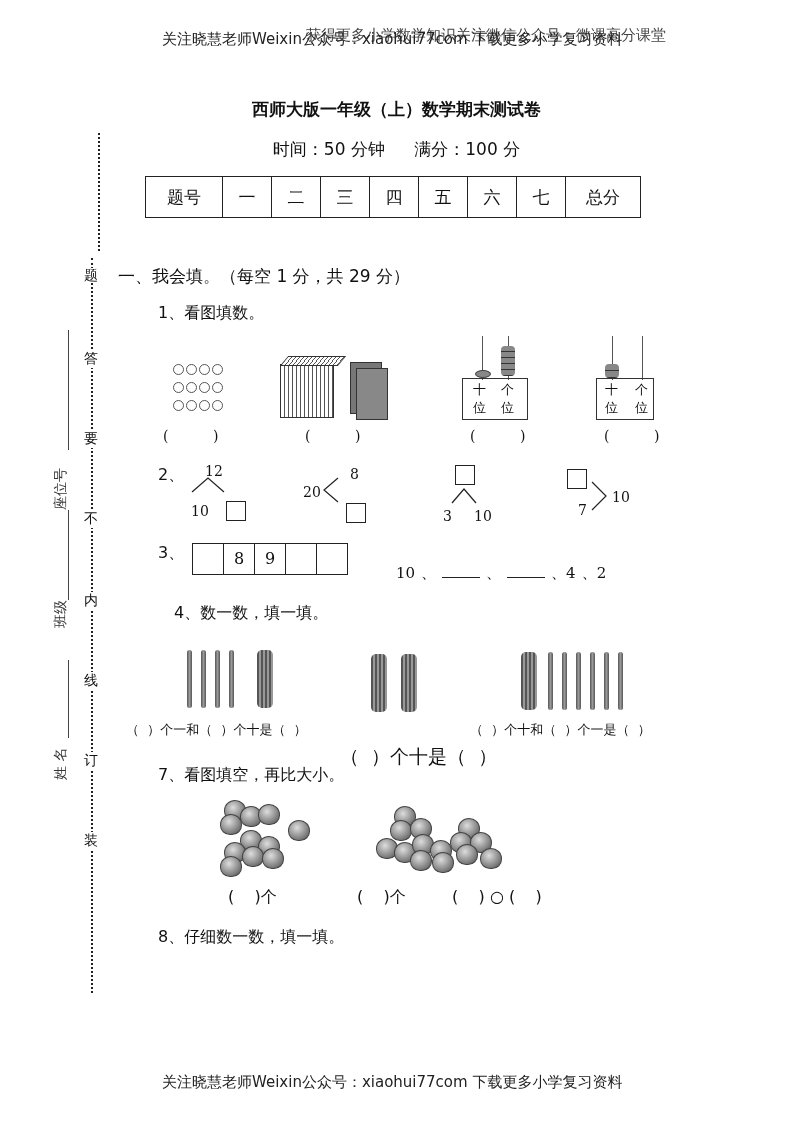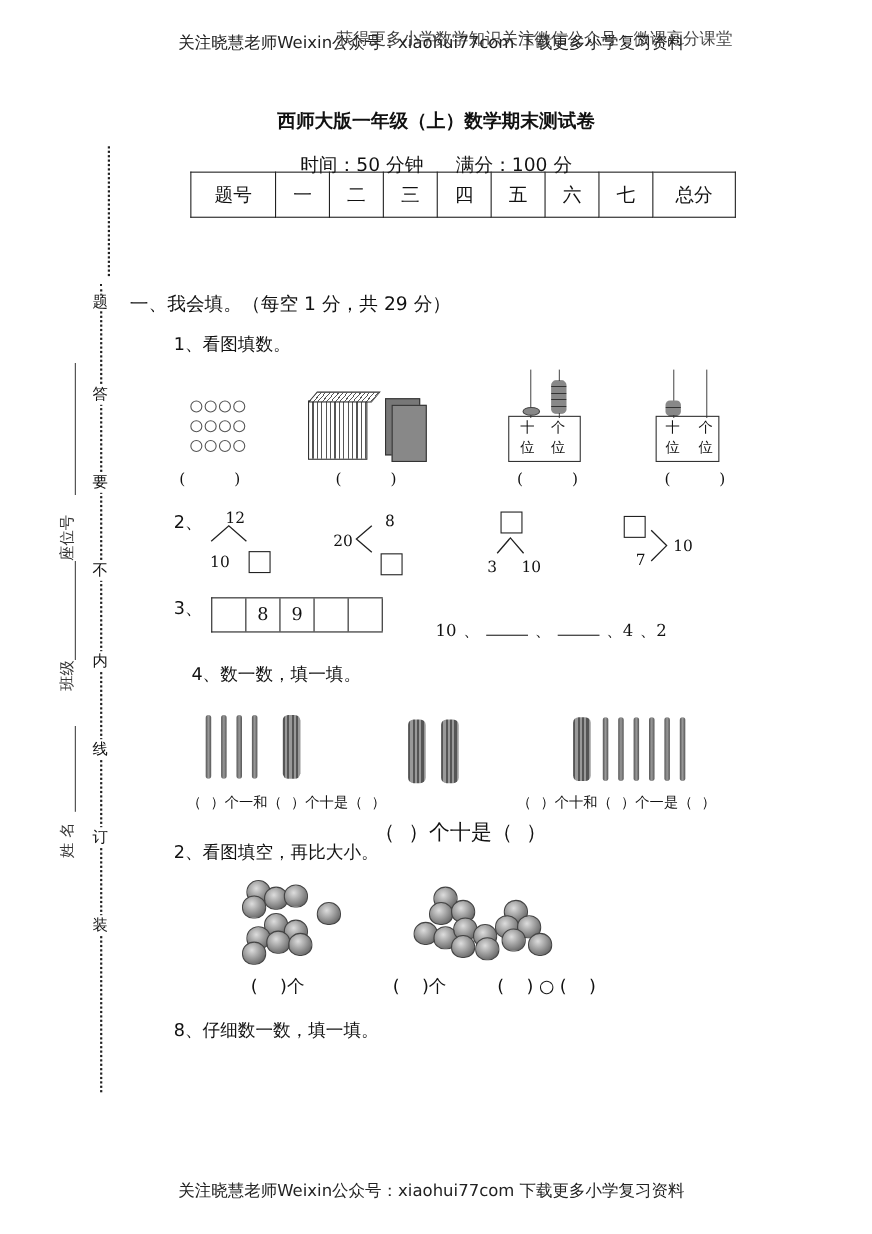--- a/index.html
+++ b/index.html
@@ -4,21 +4,21 @@
 <style>
   html, body { margin: 0; padding: 0; background: #fff; }
   body { width: 793px; height: 1122px; position: relative; overflow: hidden;
          font-family: "DejaVu Sans", "Liberation Sans", sans-serif; color: #111; }
   .abs { position: absolute; }
   .hdr { font-size: 15px; color: #222; white-space: nowrap; }
   .hdr2 { opacity: 0.85; }
   .title { left: 0; width: 793px; top: 98px; text-align: center; font-size: 17px; font-weight: bold; }
   .subtitle { left: 0; width: 793px; top: 138px; text-align: center; font-size: 17px; }
   .subtitle span { margin: 0 12px; }
-  table.score { position: absolute; left: 145px; top: 156px; border-collapse: collapse; margin-left: 28px; }
+  table.score { position: absolute; left: 145px; top: 176px; border-collapse: collapse; }
   table.score td { border: 1.5px solid #222; height: 40px; text-align: center; font-size: 17px; padding: 0; }
   .sec { font-size: 17px; font-weight: normal; }
   .q { font-size: 16px; }
   .serif { font-family: "DejaVu Serif", "Liberation Serif", serif; }
   .paren { font-size: 14px; font-family: "DejaVu Serif", serif; }
   .vlabel { font-size: 14px; color: #333; transform: rotate(-90deg); transform-origin: left top; white-space: nowrap; }
   .dotline { border-left: 2px dotted #222; }
   .sq { border: 1.5px solid #222; background: #fff; }
   .stick { width: 5px; border-radius: 3px; background: linear-gradient(90deg,#555,#999,#555); }
   .bundle { width: 16px; border-radius: 5px; background: repeating-linear-gradient(90deg,#555 0 2px,#999 2px 4px); }
@@ -186,25 +186,25 @@
 </div>
 <div class="abs" style="left:521px; top:652px; display:flex; gap:9px;">
   <div class="bundle" style="height:58px; margin-right:2px;"></div>
   <div class="stick" style="height:58px;"></div>
     <div class="stick" style="height:58px;"></div>
   <div class="stick" style="height:58px;"></div>
     <div class="stick" style="height:58px;"></div>
   <div class="stick" style="height:58px;"></div>
     <div class="stick" style="height:58px;"></div>
 </div>
-<div class="abs serif" style="left:126px; top:721px; font-size:13px; white-space:pre;margin-left:44px;">（  ）个一和（  ）个十是（  ）</div>
+<div class="abs serif" style="left:126px; top:721px; font-size:13px; white-space:pre;">（  ）个一和（  ）个十是（  ）</div>
 <div class="abs serif" style="left:340px; top:744px; font-size:19px; white-space:pre;">（  ）个十是（  ）</div>
 <div class="abs serif" style="left:470px; top:721px; font-size:13px; white-space:pre;">（  ）个十和（  ）个一是（  ）</div>
 
-<div class="abs q" style="left:158px; top:765px;">2、看图填空，再比大小。</div>
+<div class="abs q" style="left:158px; top:765px;">7、看图填空，再比大小。</div>
 <div class="abs" style="left:218px; top:798px; width:90px; height:78px;">
   <div class="abs apple" style="left:6px; top:2px;"></div>
     <div class="abs apple" style="left:22px; top:8px;"></div>
     <div class="abs apple" style="left:40px; top:6px;"></div>
   <div class="abs apple" style="left:2px; top:16px;"></div>
     <div class="abs apple" style="left:70px; top:22px;"></div>
   <div class="abs apple" style="left:22px; top:32px;"></div>
     <div class="abs apple" style="left:40px; top:38px;"></div>
   <div class="abs apple" style="left:6px; top:44px;"></div>
     <div class="abs apple" style="left:24px; top:48px;"></div>

